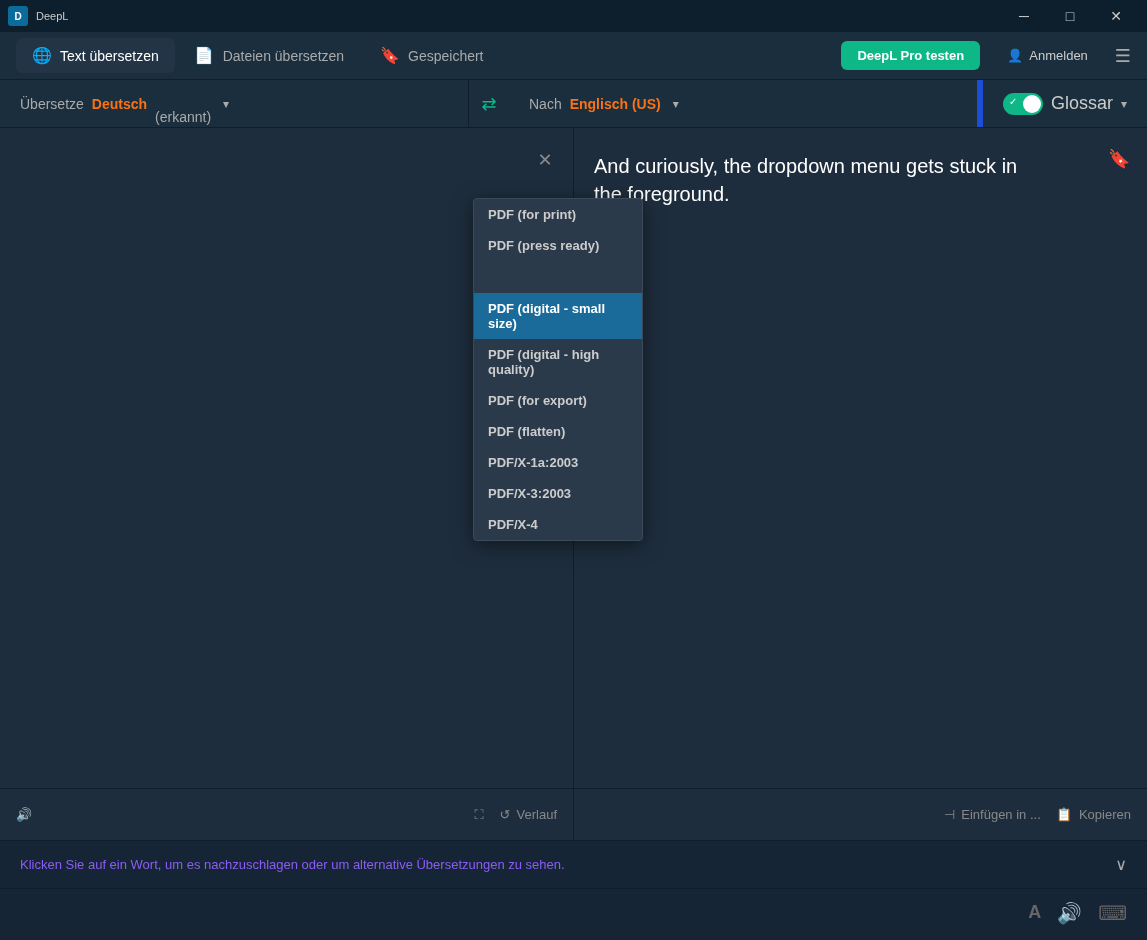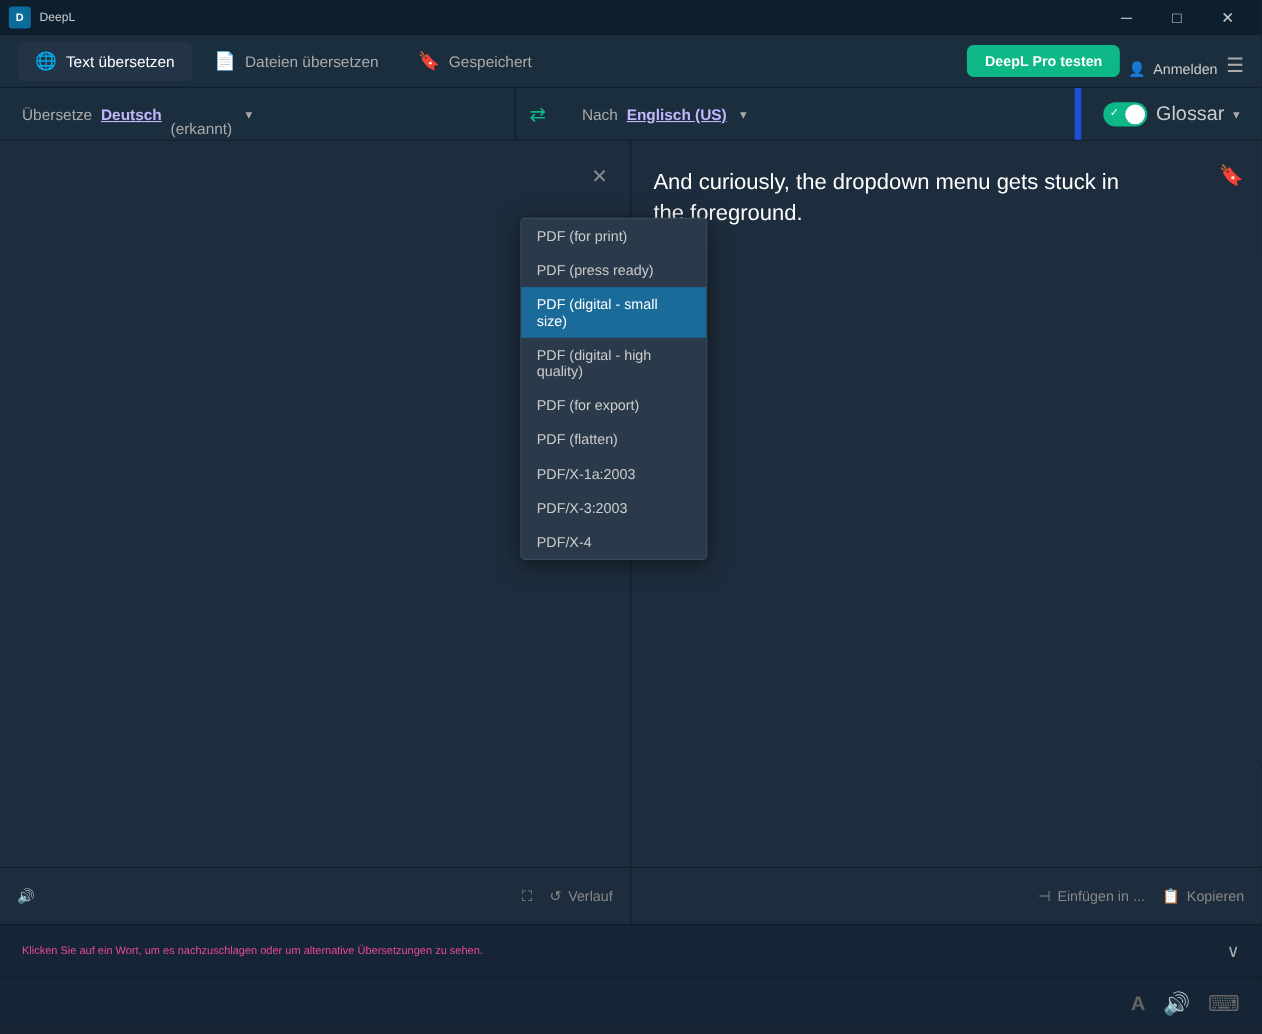--- a/index.html
+++ b/index.html
@@ -84,22 +84,22 @@
     }
     .nav-tab.active {
       background: #243447;
       color: #fff;
     }
     .nav-tab-icon {
       font-size: 16px;
     }
     .navbar-right {
       display: flex;
-      align-items: flex-end;
-      gap: 8px;
+      align-items: center;
+      gap: 27px;
       margin-left: 20px;
     }
     .btn-deepl-pro {
       background: #0db886;
       color: #fff;
       border: none;
       padding: 7px 16px;
       border-radius: 6px;
       font-size: 13px;
       cursor: pointer;
@@ -149,23 +149,22 @@
       color: #0db886;
       font-size: 18px;
       cursor: pointer;
     }
     .lang-label {
       font-size: 14px;
       color: #aaa;
     }
     .lang-name {
       font-weight: bold;
-      color: #c4b5fd;
+      color: #f97316;
       font-size: 14px;
-      text-decoration: underline;
     }
     .lang-detected {
       color: #aaa;
       font-size: 14px;
       margin-top: 27px;
     }
     .lang-chevron {
       color: #aaa;
       font-size: 12px;
       margin-left: 4px;
@@ -291,22 +290,22 @@
     .status-bar {
       height: 48px;
       background: #162535;
       border-top: 1px solid #0d1f2d;
       display: flex;
       align-items: center;
       padding: 0 20px;
       justify-content: space-between;
     }
     .status-text {
-      font-size: 10px;
-      color: #ec4899;
+      font-size: 13px;
+      color: #8b5cf6;
     }
     .status-expand {
       color: #aaa;
       font-size: 16px;
       cursor: pointer;
     }
 
     
     .footer-bar {
       height: 48px;
@@ -328,30 +327,32 @@
     .dropdown-overlay {
       position: absolute;
       top: 198px;
       left: 473px;
       width: 170px;
       background: #2a3a4a;
       border: 1px solid #3a4a5a;
       border-radius: 4px;
       z-index: 100;
       box-shadow: 0 4px 20px rgba(0,0,0,0.5);
+      font-weight: bold;
     }
     .dropdown-item {
       padding: 8px 14px;
       font-size: 13px;
       color: #ccc;
       cursor: pointer;
     }
     .dropdown-item.selected {
       background: #1a6b9a;
       color: #fff;
+      margin-top: 32px;
     }
 
     
     .cursor {
       display: inline-block;
       width: 1px;
       height: 20px;
       background: #fff;
       vertical-align: middle;
       animation: blink 1s infinite;

